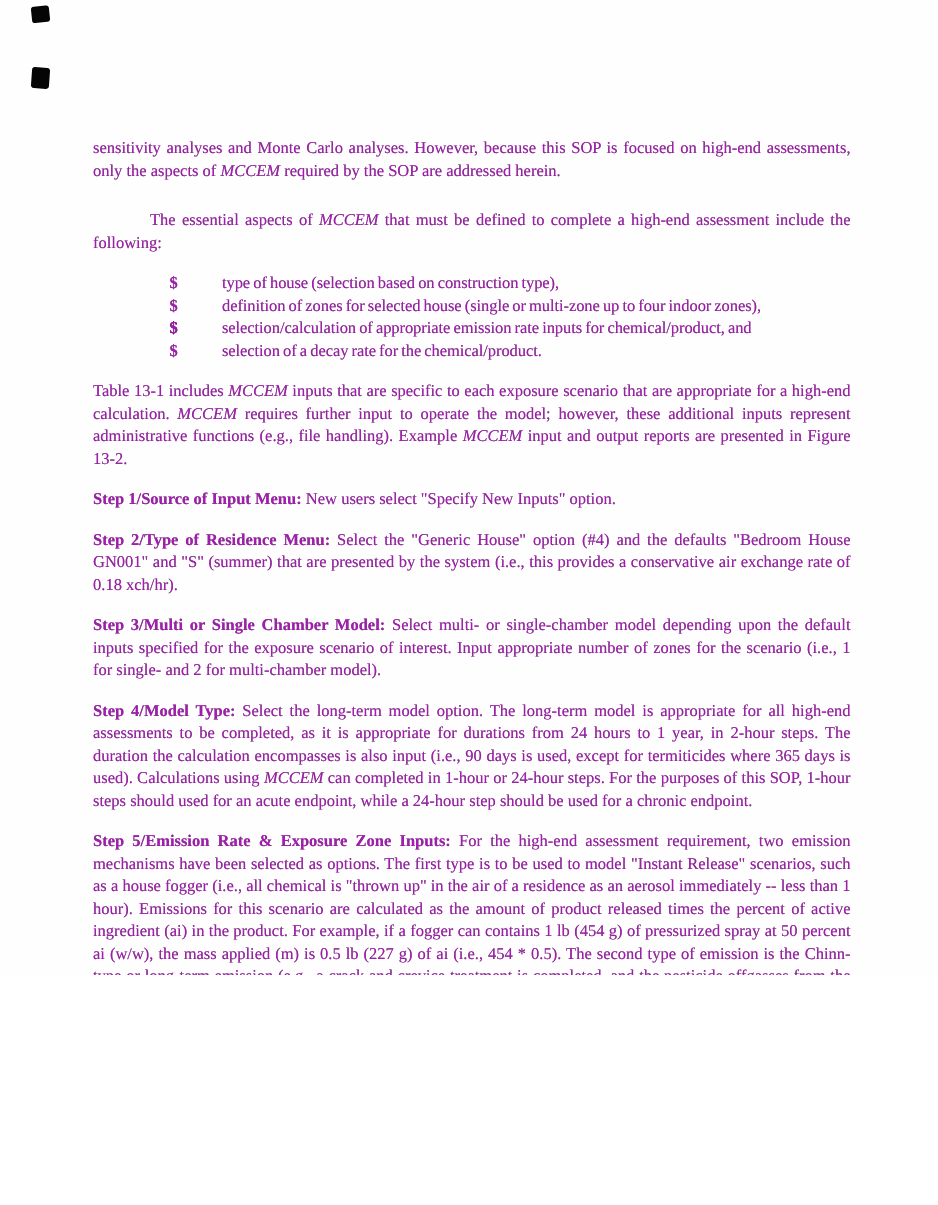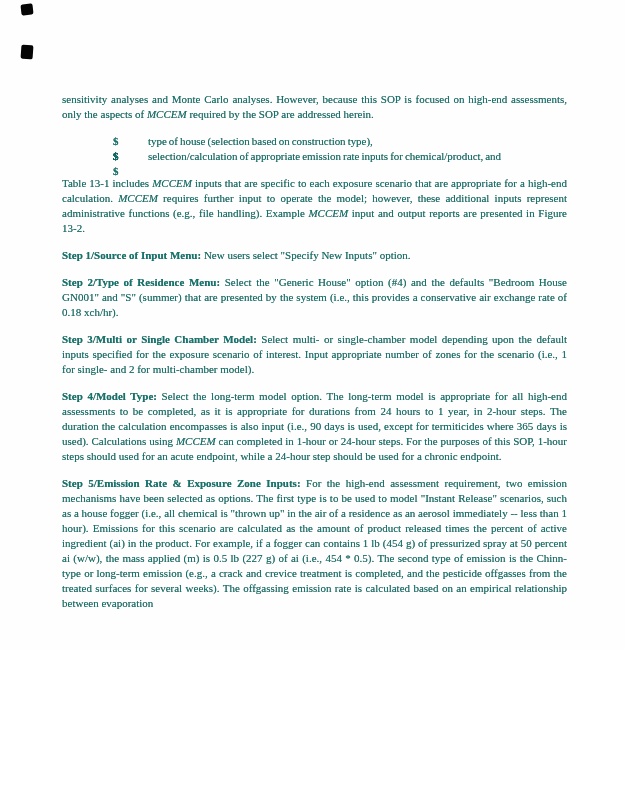--- a/index.html
+++ b/index.html
@@ -3,21 +3,21 @@
 <meta charset="utf-8">
 <style>
   html, body { margin: 0; padding: 0; background: #ffffff; }
   .page {
     position: relative;
     width: 625px;
     height: 650px;
     background: #fefefe;
     overflow: hidden;
     font-family: "Liberation Serif", serif;
-    color: #0f766e;
+    color: #a21caf;
   }
   .scan-mark {
     position: absolute;
     background: #050505;
     border-radius: 2px;
   }
   .mark-a { left: 21px; top: 4px;  width: 12px; height: 11px; transform: rotate(-6deg); }
   .mark-b { left: 21px; top: 45px; width: 12px; height: 14px; transform: rotate(4deg); }
   .content {
     position: absolute;
@@ -83,38 +83,41 @@
 
 <div class="page">
 
   <div class="scan-mark mark-a"></div>
   <div class="scan-mark mark-b"></div>
 
   <div class="content">
 
     <p class="block para"><span>sensitivity analyses and Monte Carlo analyses.  However, because this SOP is focused on high-end assessments, only the aspects of </span><span class="i">MCCEM</span><span> required by the SOP are addressed herein.</span></p>
 
+    <p class="block para indent gap-lg"><span>The essential aspects of </span><span class="i">MCCEM</span><span> that must be defined to complete a high-end assessment include the following:</span></p>
 
     <div class="block bullets">
       <div class="bullet">
         <span class="marker">$</span>
         <span class="btext">type of house (selection based on construction type),</span>
       </div>
       <div class="bullet">
         <span class="marker">$</span>
+        <span class="btext">definition of zones for selected house (single or multi-zone up to four indoor zones),</span>
       </div>
       <div class="bullet">
         <span class="marker">$</span>
       </div>
       <div class="bullet">
         <span class="marker">$</span>
         <span class="btext">selection/calculation of appropriate emission rate inputs for chemical/product, and</span>
       </div>
       <div class="bullet">
         <span class="marker">$</span>
+        <span class="btext">selection of a decay rate for the chemical/product.</span>
       </div>
     </div>
 
     <p class="block para"><span>Table 13-1 includes </span><span class="i">MCCEM</span><span> inputs that are specific to each exposure scenario that are appropriate for a high-end calculation.  </span><span class="i">MCCEM</span><span> requires further input to operate the model; however, these additional inputs represent administrative functions (e.g., file handling).  Example </span><span class="i">MCCEM</span><span> input and output reports are presented in Figure 13-2.</span></p>
 
 
     <div class="block step"><span class="b">Step 1/Source of Input Menu:</span><span>  New users select "Specify New Inputs" option.</span></div>
     <div class="block step"><span class="b">Step 2/Type of Residence Menu:</span><span>  Select the "Generic House" option (#4) and the defaults "Bedroom House GN001" and "S" (summer) that are presented by the system (i.e., this provides a conservative air exchange rate of 0.18 xch/hr).</span></div>
     <div class="block step"><span class="b">Step 3/Multi or Single Chamber Model:</span><span>  Select multi- or single-chamber model depending upon the default inputs specified for the exposure scenario of interest.  Input appropriate number of zones for the scenario (i.e., 1 for single- and 2 for multi-chamber model).</span></div>
     <div class="block step"><span class="b">Step 4/Model Type:</span><span>  Select the long-term model option.  The long-term model is appropriate for all high-end assessments to be completed, as it is appropriate for durations from 24 hours to 1 year, in 2-hour steps.  The duration the calculation encompasses is also input (i.e., 90 days is used, except for termiticides where 365 days is used).  Calculations using </span><span class="i">MCCEM</span><span> can completed in 1-hour or 24-hour steps.  For the purposes of this SOP, 1-hour steps should used for an acute endpoint, while a 24-hour step should be used for a chronic endpoint.</span></div>

